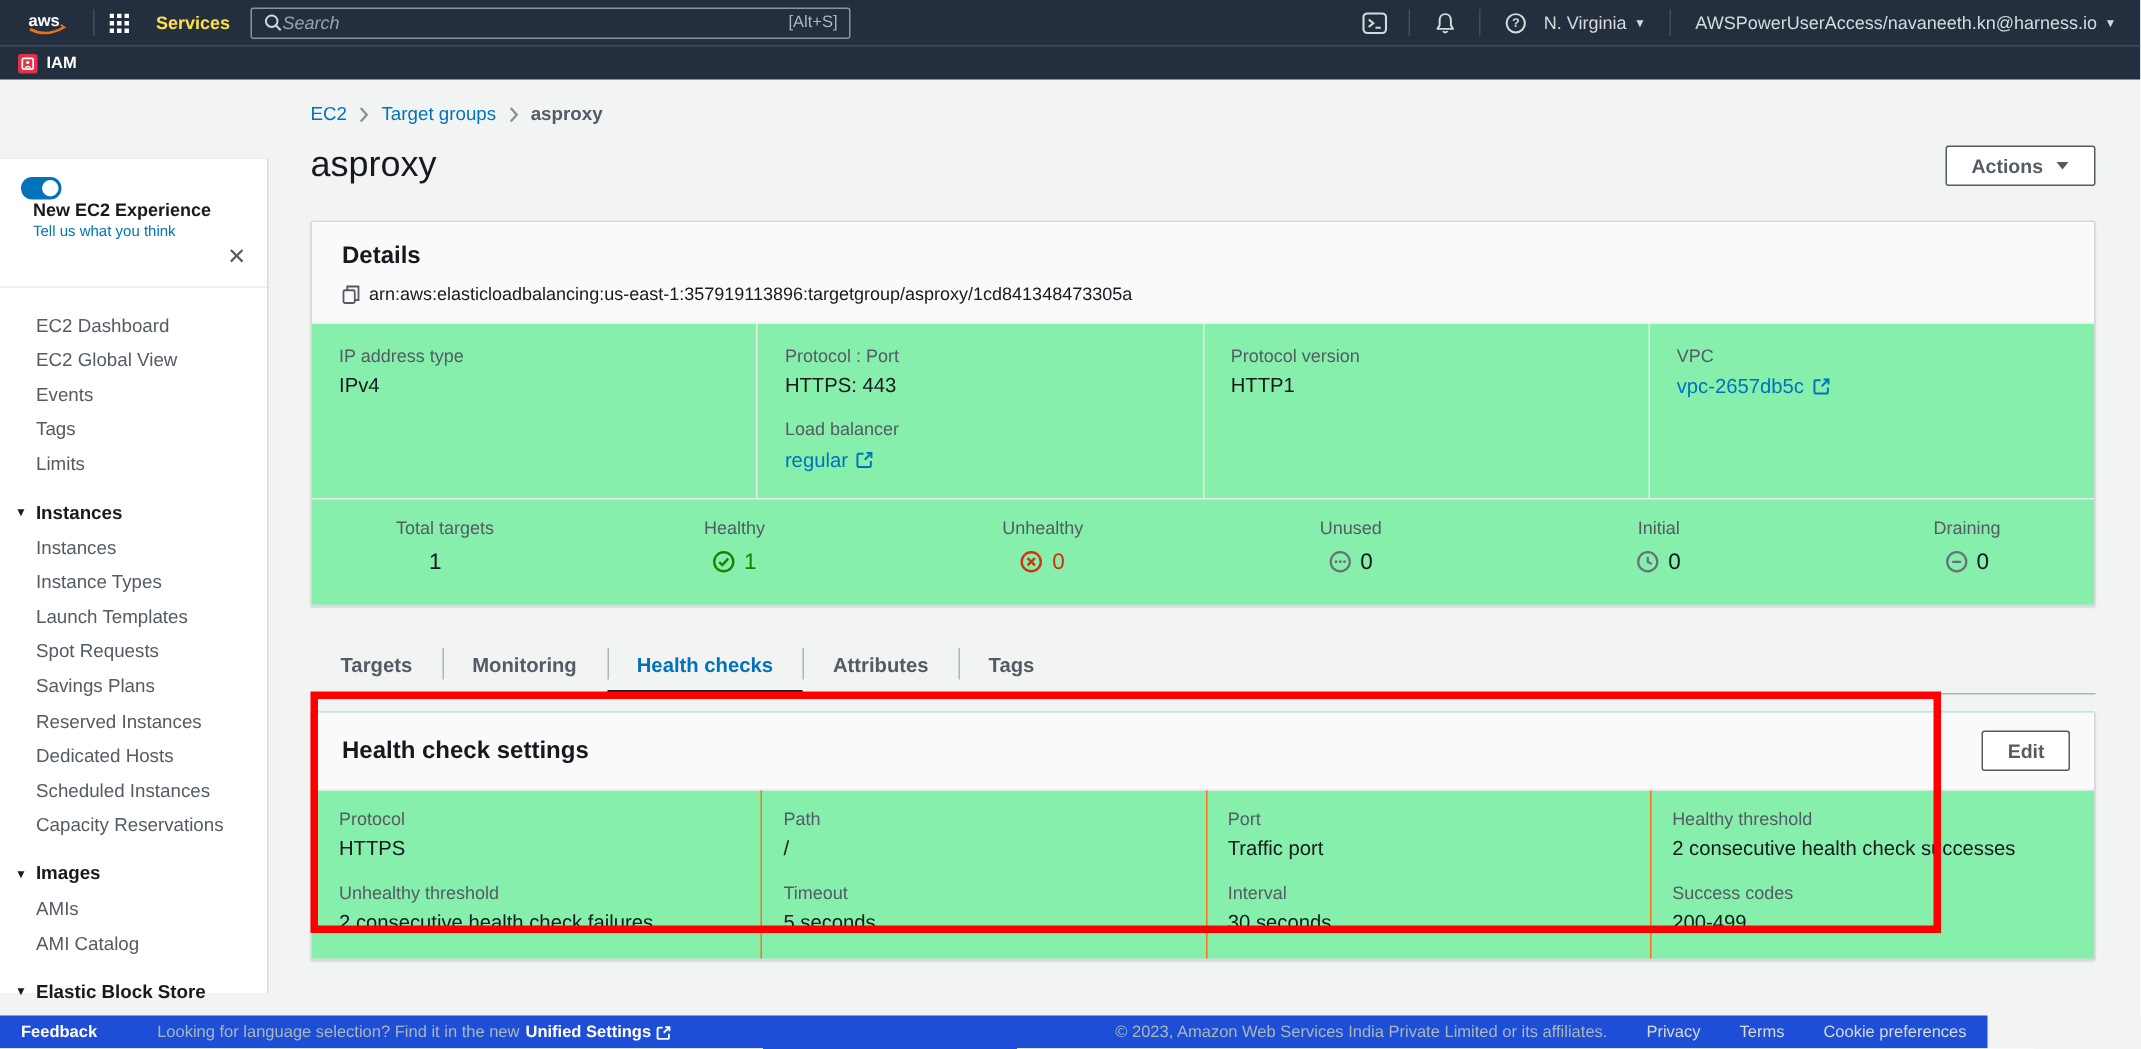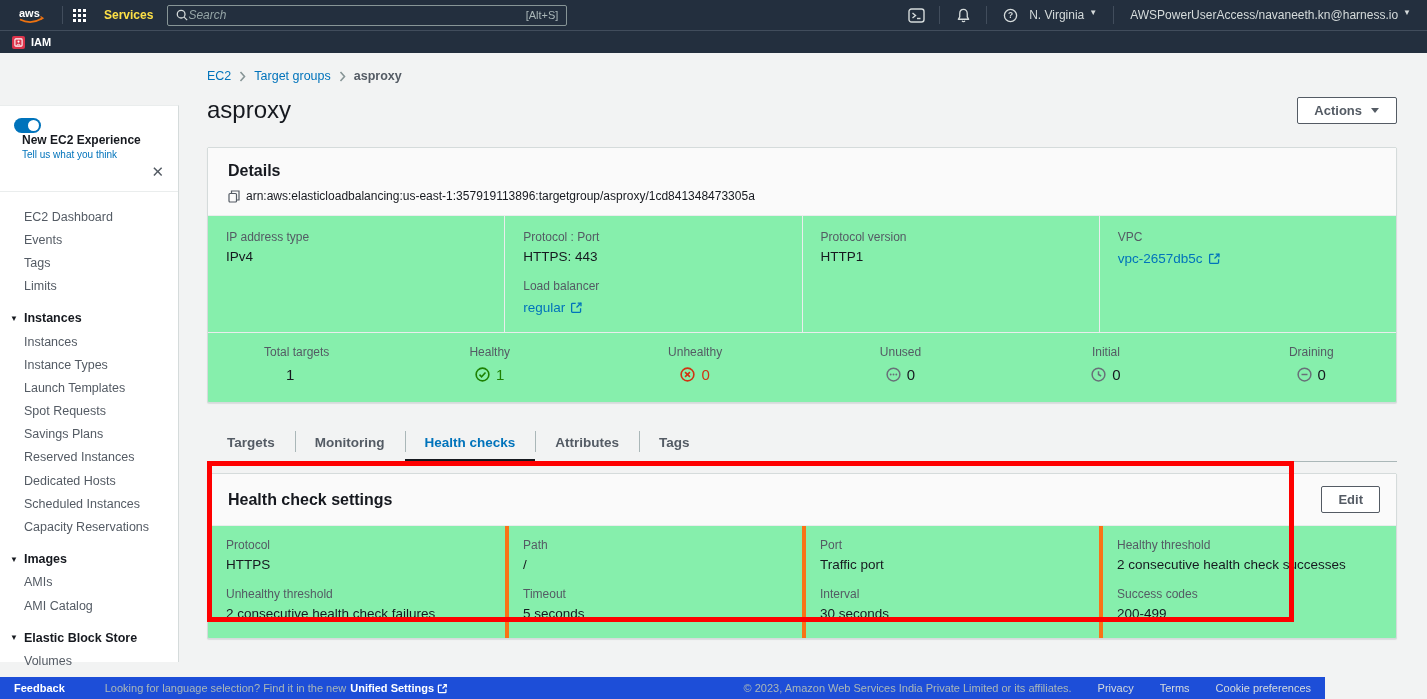--- a/index.html
+++ b/index.html
@@ -14,21 +14,21 @@
   .tb-sep { width:1px; height:18px; background:#414d5c; margin:0 10px; }
   .services-btn { display:flex; align-items:center; gap:18px; font-size:12px; font-weight:bold; color:#fde047; cursor:pointer; }
   .search-wrap { display:flex; align-items:center; margin-left:14px; width:400px; height:21px;
                  background:#232f3e; border:1px solid #879596; border-radius:2px; padding:0 8px; gap:0; }
   .search-wrap input { flex:1; background:transparent; border:none; outline:none; color:#d5dbdb;
                        font-size:12px; font-style:italic; font-family:inherit; }
   .search-wrap input::placeholder { color:#95a5a6; font-style:italic; }
   .shortcut { font-size:11px; color:#aab7b8; }
   .tb-right { margin-left:auto; display:flex; align-items:center; }
   .tb-icon { display:flex; align-items:center; justify-content:center; width:26px; height:22px; cursor:pointer; color:#d5dbdb; }
-  .tb-menu { display:flex; align-items:flex-start; gap:5px; font-size:12px; color:#d5dbdb; cursor:pointer; padding:0 6px; white-space:nowrap; }
+  .tb-menu { display:flex; align-items:center; gap:5px; font-size:12px; color:#d5dbdb; cursor:pointer; padding:0 6px; white-space:nowrap; }
   .caret { font-size:8px; color:#d5dbdb; }
 
   
   .favbar { position:absolute; top:30px; left:0; width:1427px; height:23px; background:#232f3e;
             border-top:1px solid #414d5c; display:flex; align-items:center; padding:0 12px; z-index:5; }
   .fav-item { display:flex; align-items:center; gap:6px; font-size:11px; font-weight:bold; color:#fff; cursor:pointer; }
   .iam-chip { width:13px; height:13px; background:#dd344c; border-radius:2px; display:flex; align-items:center; justify-content:center; }
 
   
   .sidebar-panel { position:absolute; top:105px; left:0; width:179px; height:557px; background:#fff;
@@ -88,21 +88,21 @@
   .tab + .tab::before { content:""; position:absolute; left:0; top:7px; bottom:9px; width:1px; background:#aab7b8; }
   .tab.active { color:#0073bb; }
   .tab.active::after { content:""; position:absolute; left:0; right:0; bottom:-1px; height:3px; background:#16191f; }
 
   
   .health-card { margin-top:11px; }
   .hc-head { display:flex; align-items:center; justify-content:space-between; background:#fafafa;
              padding:12px 16px 12px 20px; border-bottom:1px solid #eaeded; }
   .hgrid { display:flex; }
   .hcol { flex:1; padding:12px 18px 17px 18px; }
-  .hcol + .hcol { border-left:4px solid #f97316;padding-left:14px; }
+  .hcol + .hcol { border-left:1px solid #f97316;padding-left:14px; }
 
   
   .red-rect { position:absolute; left:207px; top:461px; width:1087px; height:161px;
               border:5px solid #fe0000; z-index:8; pointer-events:none; }
 
   
   .footer { position:absolute; bottom:0; left:0; width:1325px; height:22px; background:#1d4ed8;
             display:flex; align-items:center; padding:0 14px; font-size:11px; color:#aab7b8; z-index:5; }
   .ft-feedback { color:#fff; font-weight:bold; cursor:pointer; }
   .ft-lang { margin-left:40px; display:flex; align-items:center; gap:4px; }
@@ -200,20 +200,21 @@
     <div class="exp-block">
       <span class="toggle"></span>
       <span class="exp-text">
         <div class="exp-title">New EC2 Experience</div>
         <div class="exp-sub">Tell us what you think</div>
       </span>
       <span class="exp-close">✕</span>
     </div>
     <nav class="nav">
       <div class="nav-link">EC2 Dashboard</div>
+      <div class="nav-link">EC2 Global View</div>
       <div class="nav-link">Events</div>
       <div class="nav-link">Tags</div>
       <div class="nav-link">Limits</div>
       <div class="nav-section">
           <span class="tri">▼</span>
           <span>Instances</span>
         </div>
       <div class="nav-link">Instances</div>
       <div class="nav-link">Instance Types</div>
       <div class="nav-link">Launch Templates</div>

